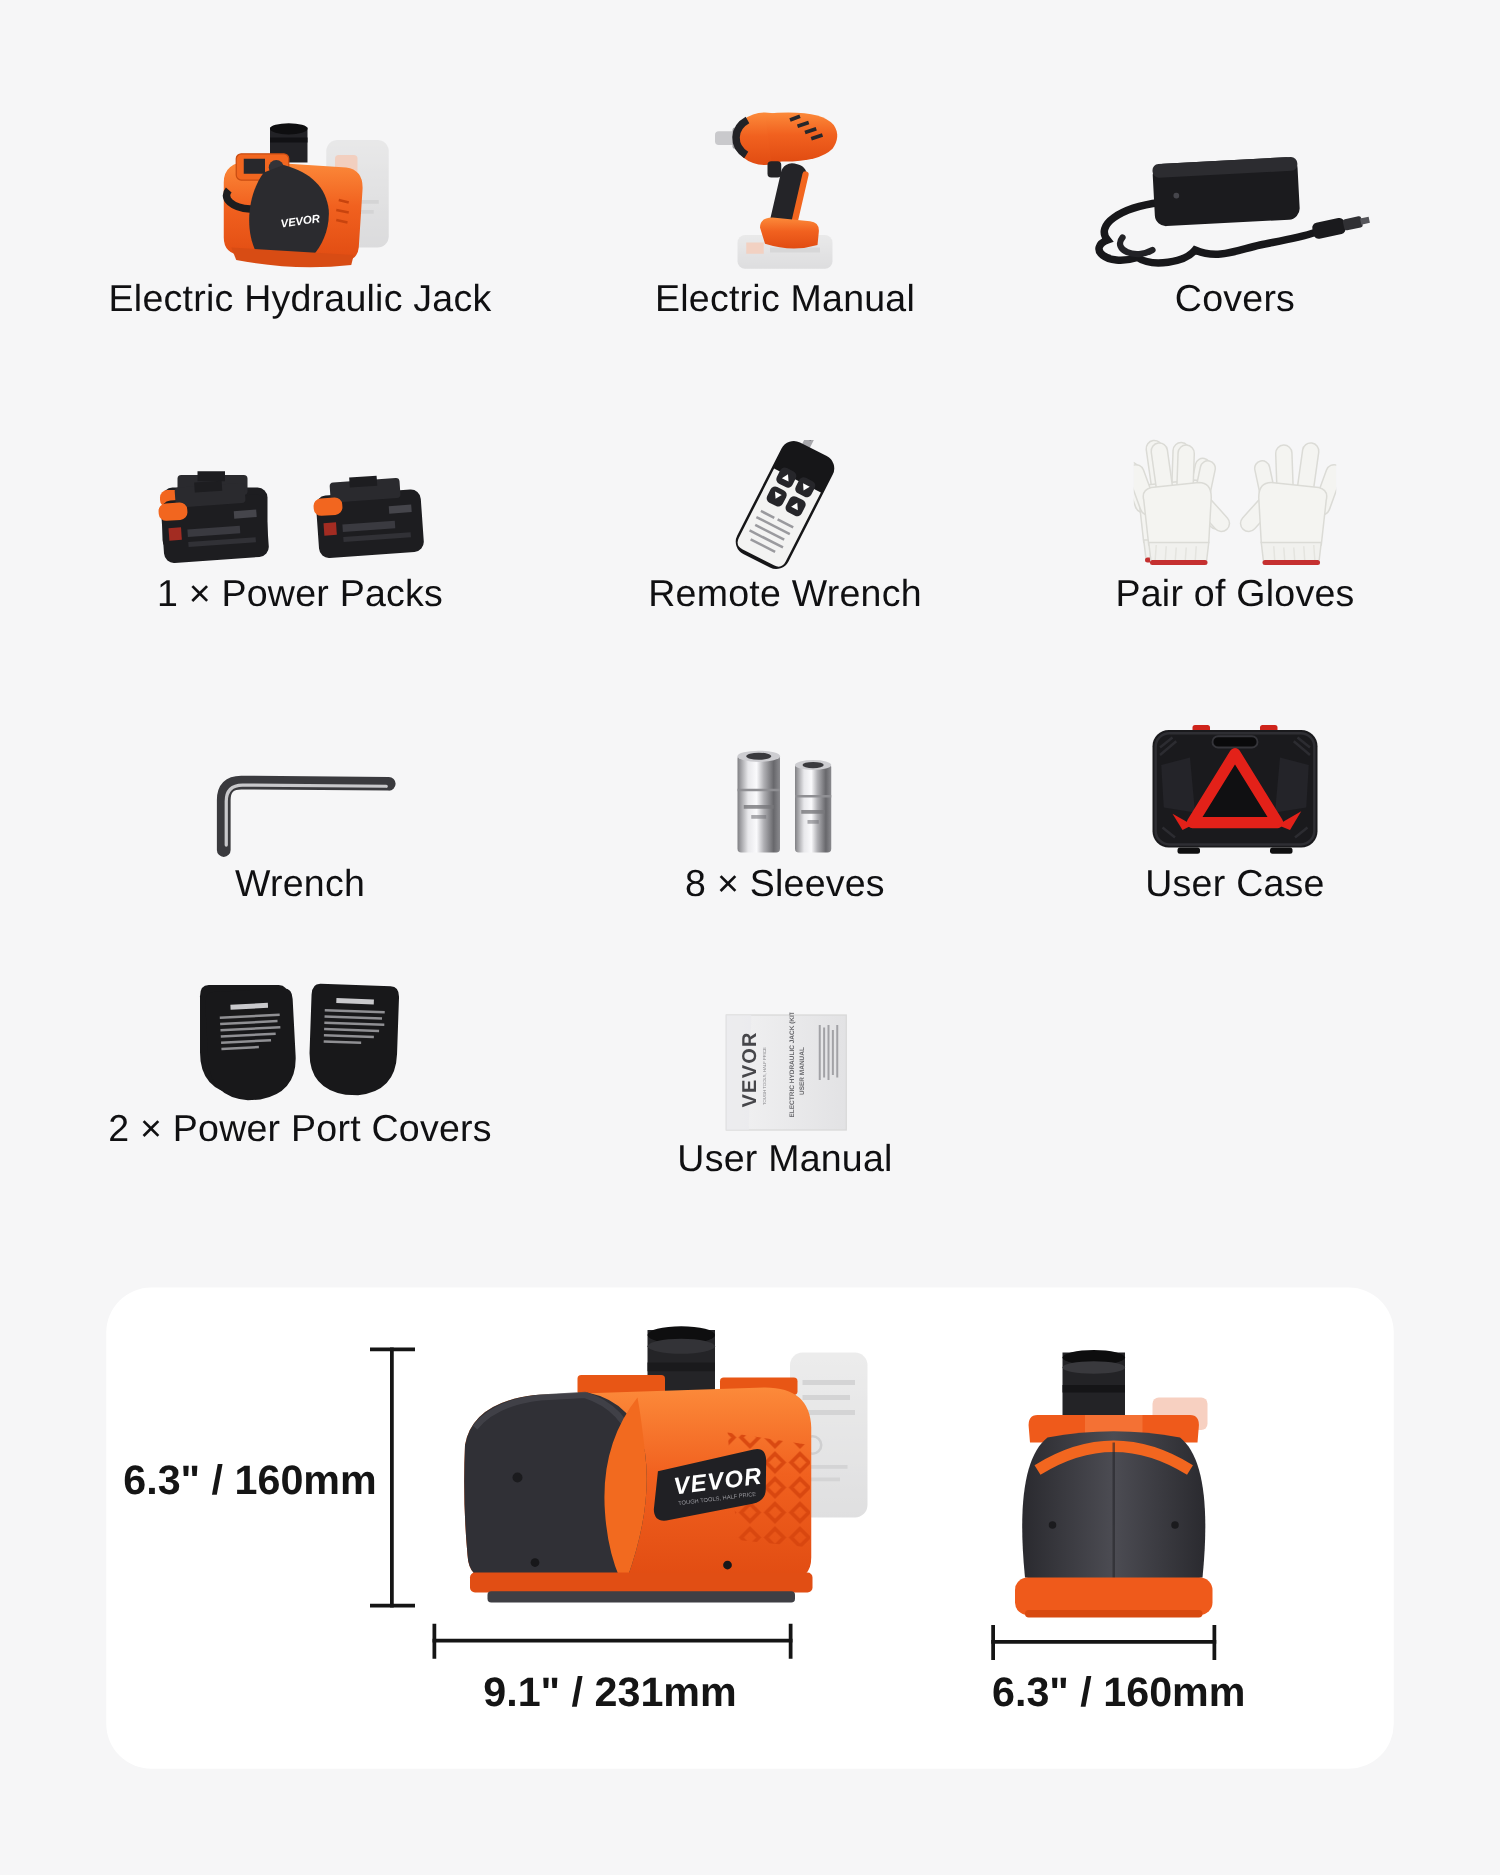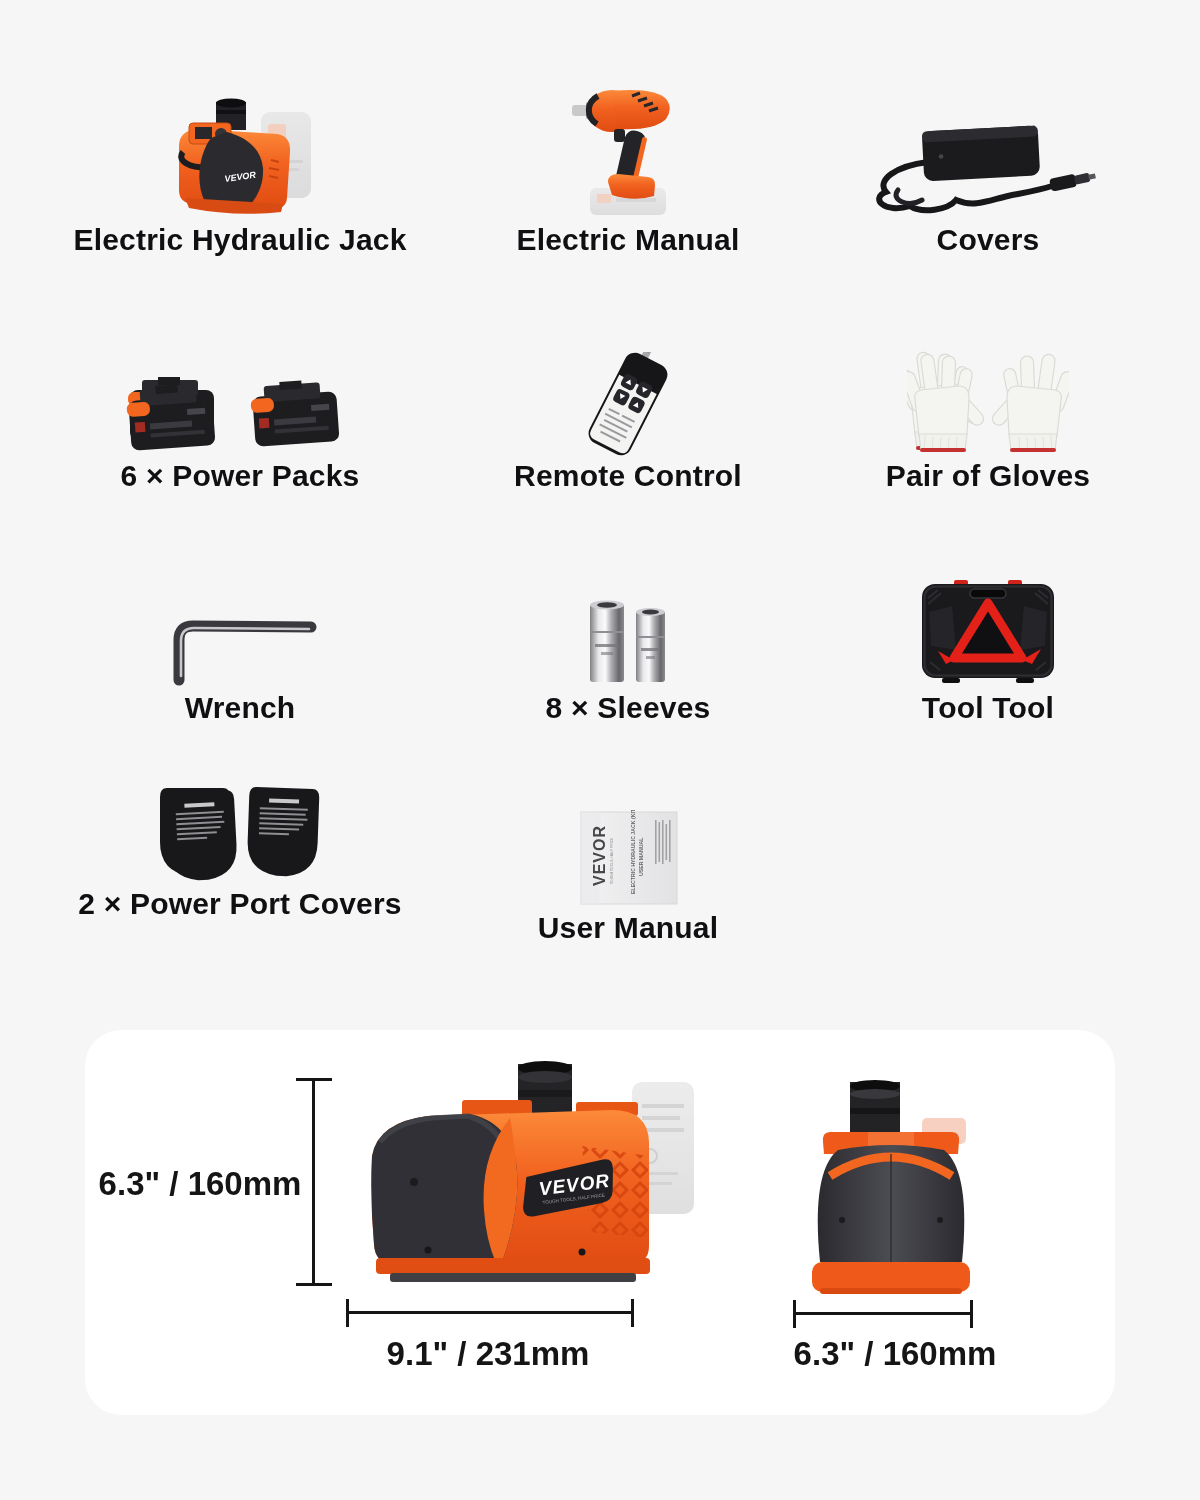--- a/index.html
+++ b/index.html
@@ -1,20 +1,20 @@
 <!DOCTYPE html>
 <html><head>
 <meta charset="utf-8">
 <style>
   html,body{margin:0;padding:0;}
   body{background:#f6f6f7;font-family:"Liberation Sans",sans-serif;}
   .canvas{position:relative;width:1200px;height:1500px;background:#f6f6f7;overflow:hidden;margin:0 auto;}
   .item{position:absolute;display:flex;flex-direction:column;align-items:center;}
   .art{display:flex;align-items:flex-end;justify-content:center;width:100%;}
-  .item-label{font-size:30px;font-weight:700;color:#101012;line-height:40px;white-space:nowrap;letter-spacing:.2px;text-align:center;}
+  .item-label{font-size:30px;font-weight:400;color:#101012;line-height:40px;white-space:nowrap;letter-spacing:.2px;text-align:center;}
   .panel{position:absolute;left:85px;top:1030px;width:1030px;height:385px;background:#ffffff;border-radius:36px;}
   .dim-v{position:absolute;width:3px;background:#151515;}
   .dim-h{position:absolute;height:3px;background:#151515;}
   .cap-h{position:absolute;left:50%;transform:translateX(-50%);width:36px;height:3px;background:#151515;}
   .cap-h.top{top:0;} .cap-h.bottom{bottom:0;}
   .cap-v{position:absolute;top:50%;transform:translateY(-50%);width:3px;height:28px;background:#151515;}
   .cap-v.left{left:0;} .cap-v.right{right:0;}
   .dim-label{position:absolute;font-size:33px;font-weight:700;color:#151515;line-height:40px;text-align:center;white-space:nowrap;}
 </style>
 </head>
@@ -145,21 +145,21 @@
           <rect x="2" y="16" width="23" height="14" rx="6" fill="#f2661f"></rect>
           <rect x="9" y="36" width="10" height="10" fill="#a32c22"></rect>
           <rect x="24" y="38" width="42" height="6" fill="#3a3a40"></rect>
           <rect x="24" y="48" width="54" height="4" fill="#313136"></rect>
           <rect x="62" y="26" width="18" height="6" fill="#45454b"></rect>
         </g>
         <use href="#pack" transform="translate(0,8) rotate(-4 46 40)"></use>
         <use href="#pack" transform="translate(124,4) rotate(-4 46 40)"></use>
       </svg>
     </div>
-    <div class="item-label">6 × Power Packs</div>
+    <div class="item-label">1 × Power Packs</div>
   </div>
 
   <div class="item" style="left:418px;top:338px;width:420px">
     <div class="art" style="height:118px">
       <svg width="104" height="104" viewBox="0 0 104 104">
         <g transform="rotate(27 52 52)">
           <rect x="42" y="-8" width="7" height="20" rx="3.5" fill="#a8a8ac"></rect>
           <rect x="44" y="-12" width="3" height="9" fill="#77777c"></rect>
           <rect x="29" y="2" width="46" height="100" rx="11" fill="#161618"></rect>
           <path d="M31 30 L73 30 L73 92 Q73 99 66 99 L38 99 Q31 99 31 92 Z" fill="#f3f3f2"></path>
@@ -177,21 +177,21 @@
             <rect x="37" y="64" width="12" height="2"></rect>
               <rect x="52" y="64" width="14" height="2"></rect>
             <rect x="36" y="70" width="30" height="2"></rect>
               <rect x="38" y="76" width="26" height="2"></rect>
             <rect x="36" y="82" width="30" height="2"></rect>
               <rect x="40" y="88" width="22" height="2"></rect>
           </g>
         </g>
       </svg>
     </div>
-    <div class="item-label">Remote Control</div>
+    <div class="item-label">Remote Wrench</div>
   </div>
 
   <div class="item" style="left:776px;top:338px;width:424px">
     <div class="art" style="height:118px">
       <svg width="162" height="110" viewBox="0 0 162 110">
         <g id="glove" fill="#f4f4f1" stroke="#dbdbd6" stroke-width="1.2">
           <rect x="2" y="22" width="13" height="42" rx="6.5" transform="rotate(-20 8 60)"></rect>
           <rect x="16" y="6" width="13" height="52" rx="6.5" transform="rotate(-8 22 56)"></rect>
           <rect x="30" y="8" width="13" height="50" rx="6.5" transform="rotate(2 36 56)"></rect>
           <rect x="43" y="20" width="12" height="40" rx="6" transform="rotate(12 49 56)"></rect>
@@ -255,21 +255,21 @@
         <path d="M70 27 L104 82 L36 82 Z" fill="#101012" stroke="#e32119" stroke-width="9" stroke-linejoin="round"></path>
         <path d="M104 84 L123 73 L114 88 Z" fill="#e32119"></path>
         <path d="M36 84 L20 75 L28 88 Z" fill="#e32119"></path>
         <g stroke="#2c2c31" stroke-width="2">
           <path d="M10 22 l10 -8 M10 28 l13 -11 M130 22 l-10 -8 M130 28 l-13 -11 M12 86 l10 8 M128 86 l-10 8"></path>
         </g>
         <rect x="24" y="102" width="18" height="5" rx="2" fill="#0f0f10"></rect>
         <rect x="98" y="102" width="18" height="5" rx="2" fill="#0f0f10"></rect>
       </svg>
     </div>
-    <div class="item-label">Tool Tool</div>
+    <div class="item-label">User Case</div>
   </div>
 
   <div class="item" style="left:30px;top:764px;width:420px">
     <div class="art" style="height:120px">
       <svg width="164" height="98" viewBox="0 0 164 98">
         <g id="cover">
           <path d="M9 2 Q2 2 2 11 L2 56 Q2 86 32 90 L42 90 Q72 86 72 56 L72 11 Q72 2 65 2 Z" fill="#18181a"></path>
           <rect x="22" y="13" width="30" height="4" fill="#c9c9cc"></rect>
           <g fill="#8f8f93">
             <rect x="13" y="22" width="48" height="2"></rect>

